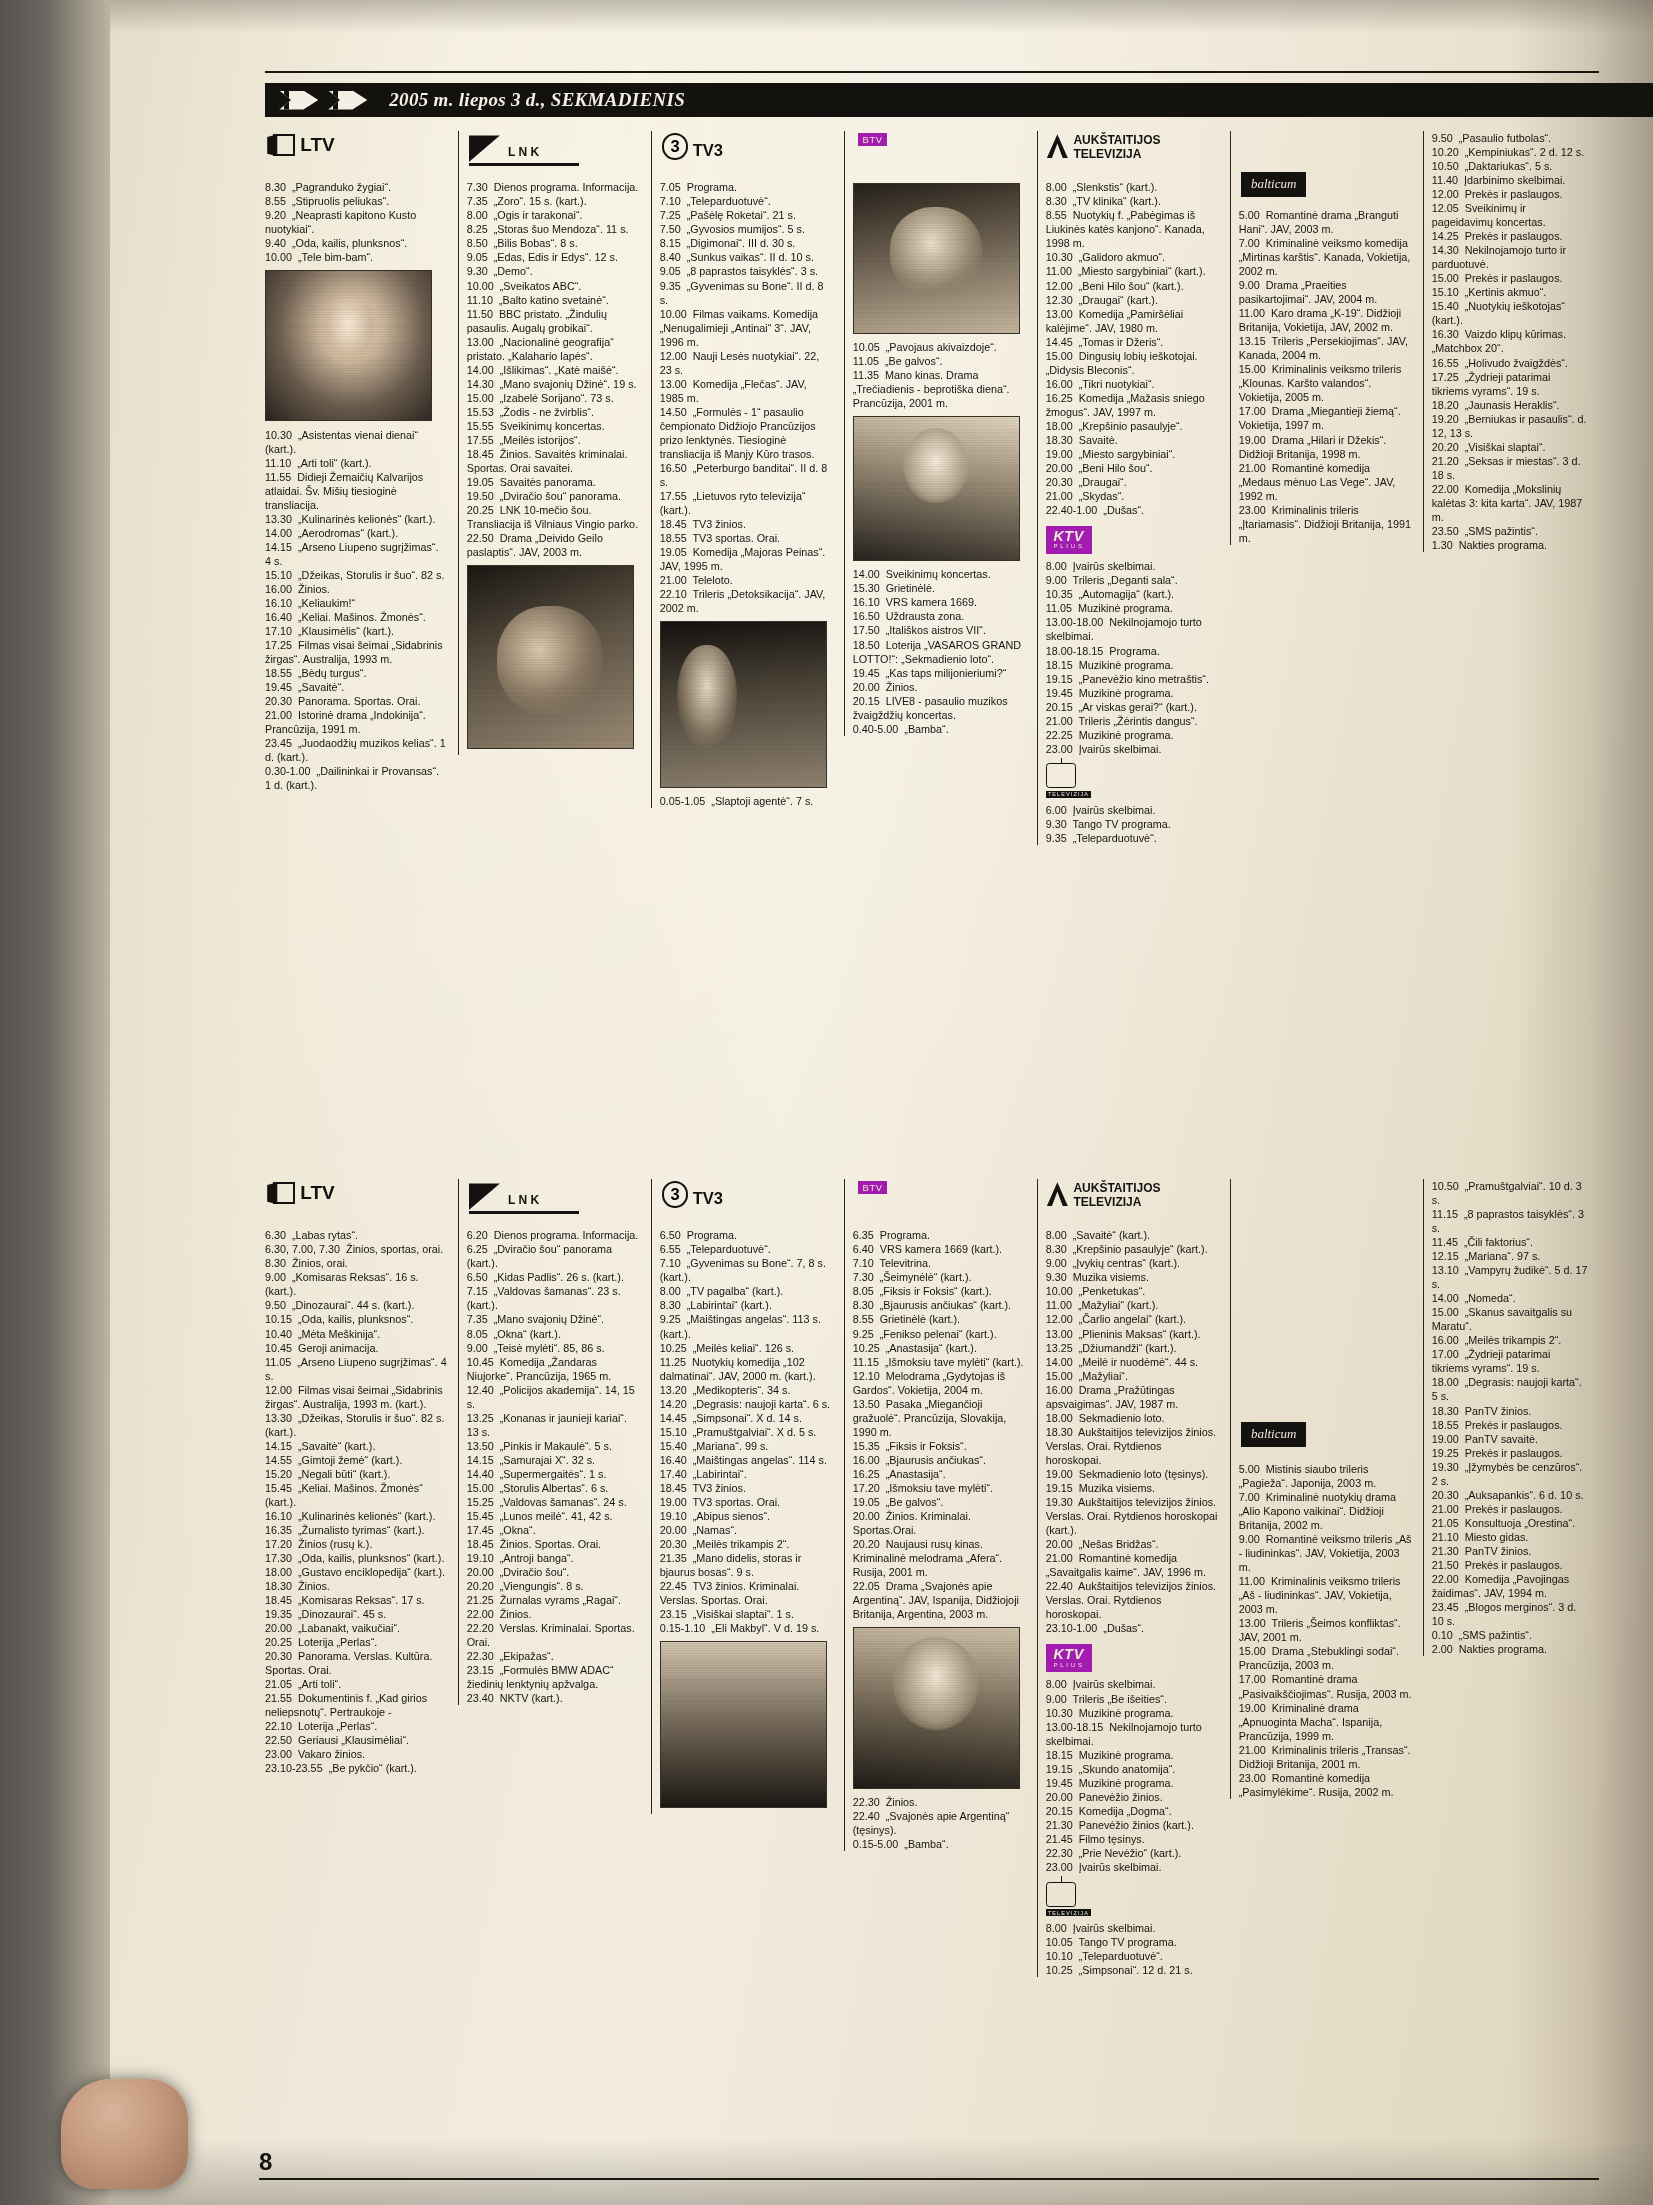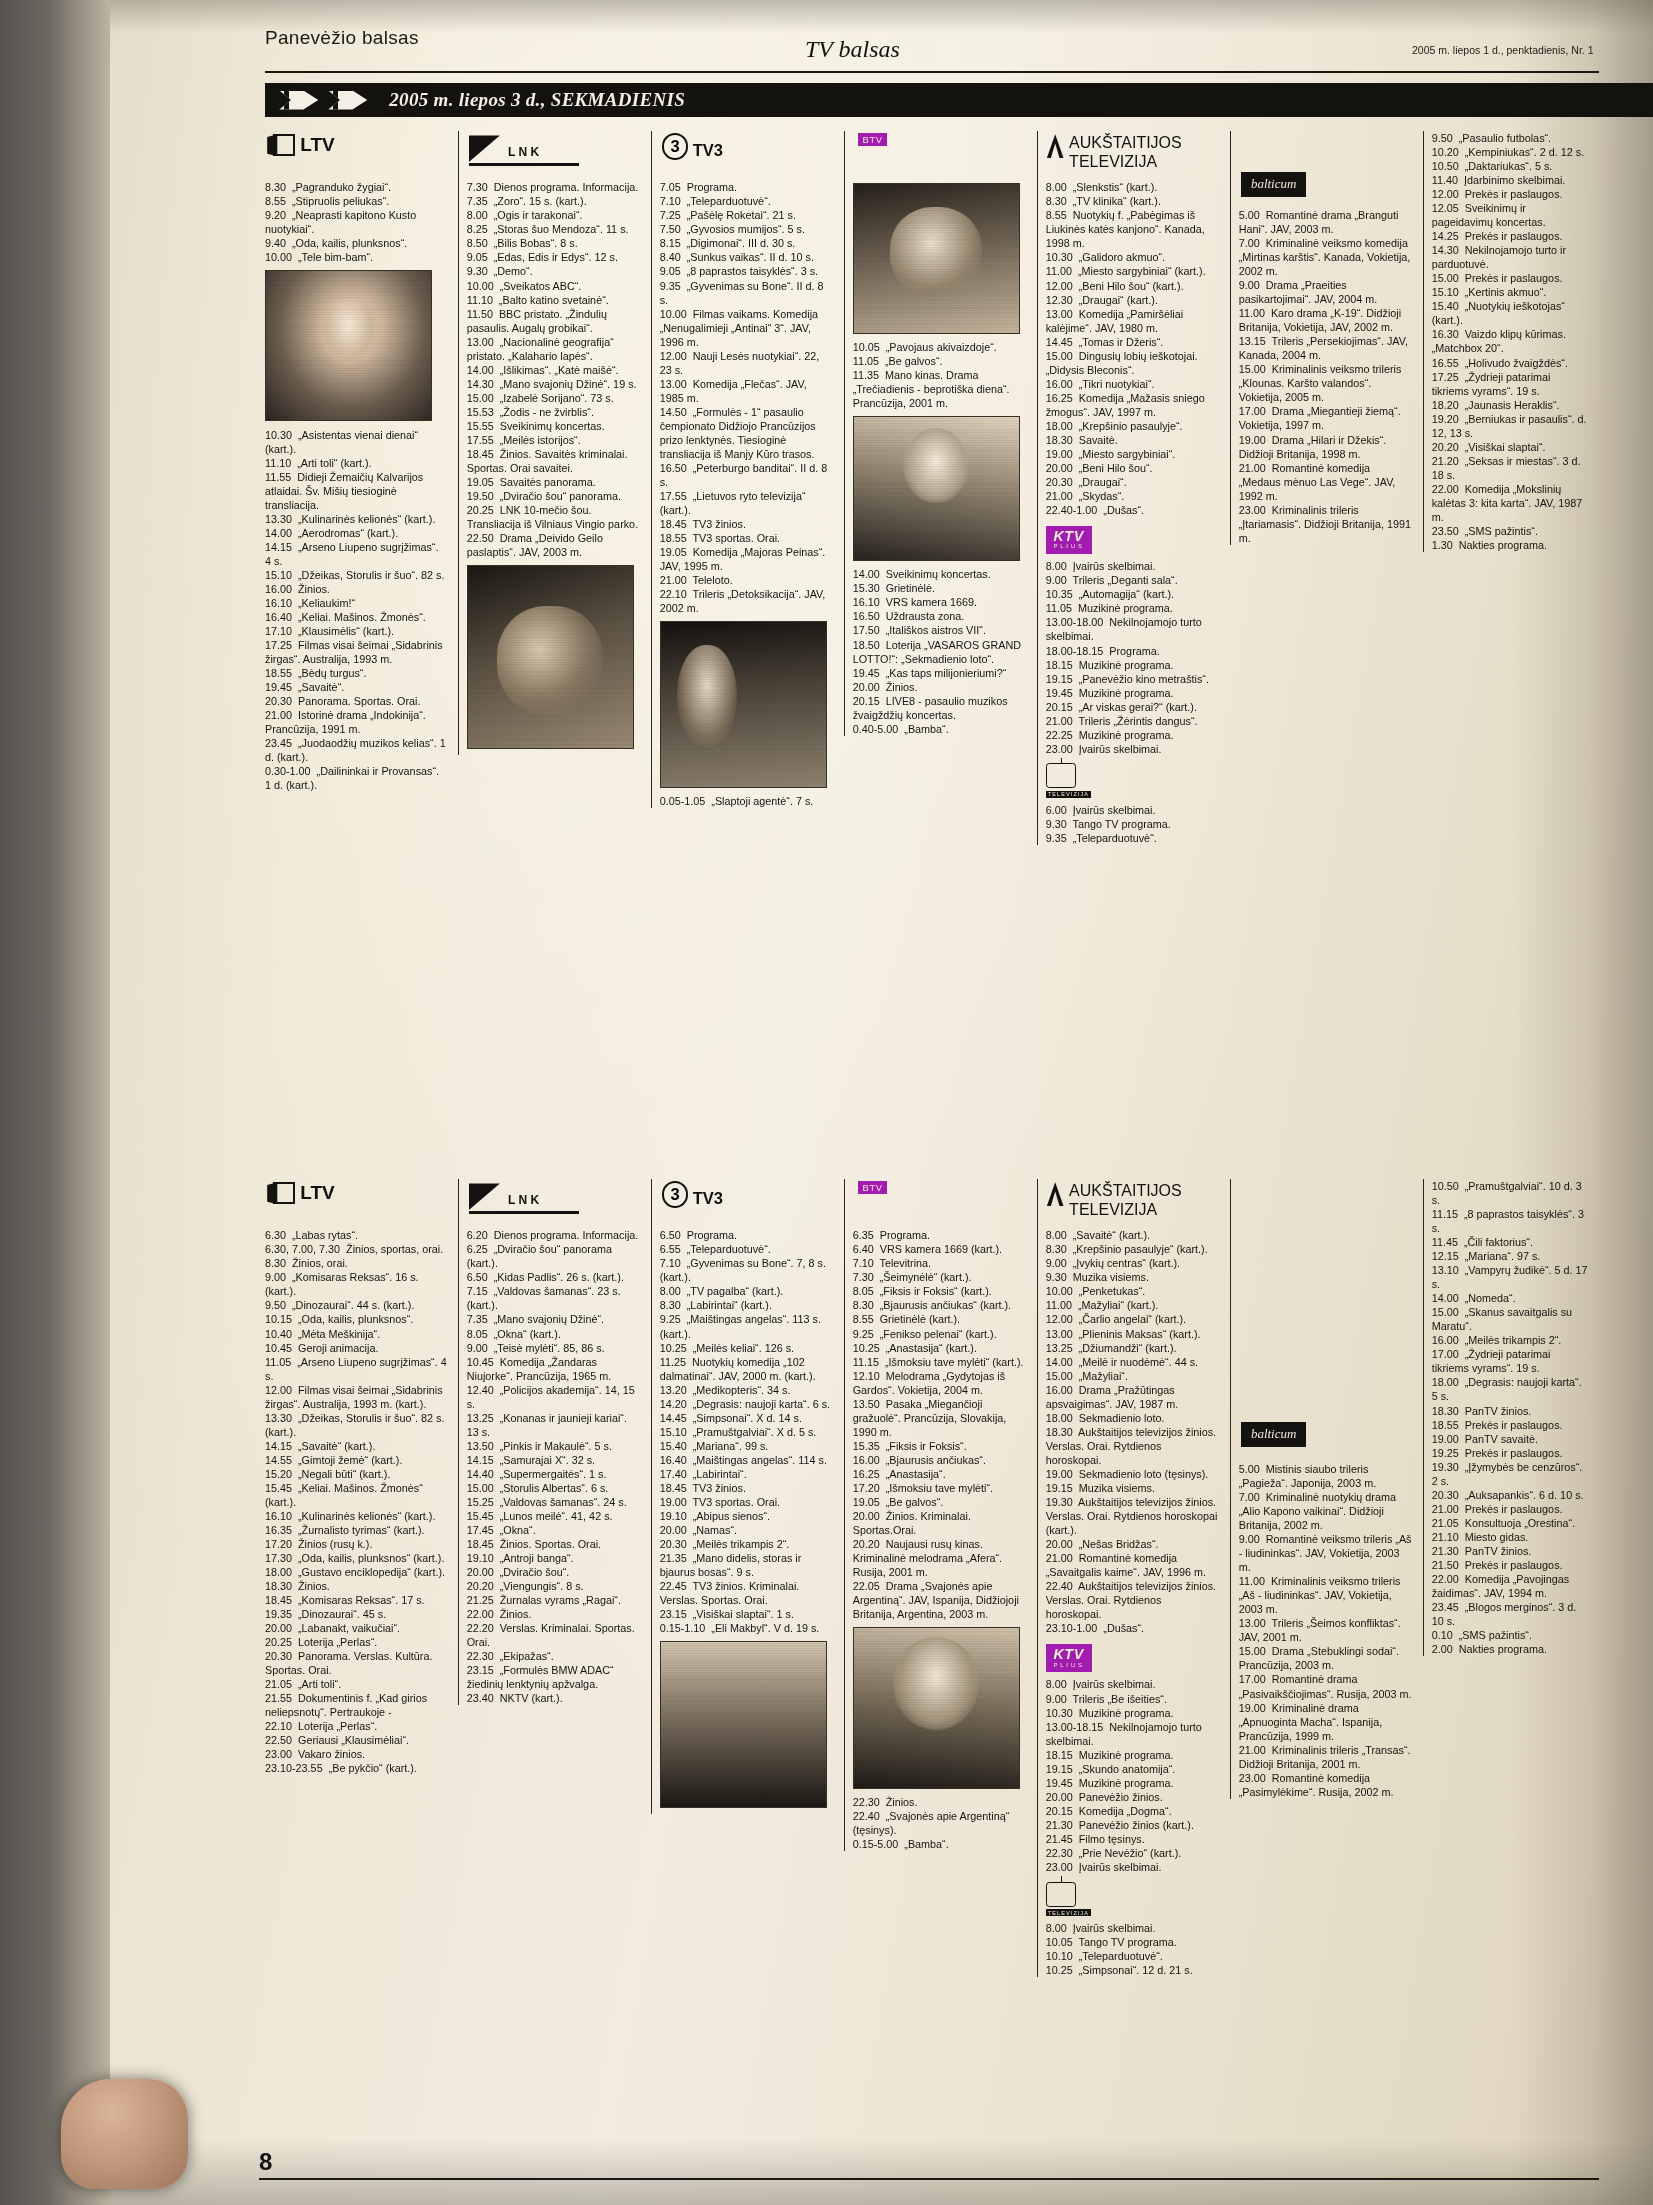--- a/index.html
+++ b/index.html
@@ -159,21 +159,21 @@
     font-size: 9.4px; background:#a21caf; color:#efe9da; padding: 1.1px 4.4px; display:inline-block; margin-top: 1.1px;
     letter-spacing: 0.6px;
   }
 
   .logo-aukst { position:absolute; left:1.1px; top:3.3px; display:flex; align-items:flex-start; gap:5.5px; }
   .logo-aukst .mark {
     width: 23px; height: 24px;
     background: #141210;
     clip-path: polygon(50% 0%, 100% 100%, 76% 100%, 50% 38%, 24% 100%, 0 100%);
   }
-  .logo-aukst .t { font-size: 16px; font-weight: normal; line-height: 1.15; }
+  .logo-aukst .t { font-size: 12px; font-weight: bold; line-height: 1.15; }
 
   .logo-ktv {
     display:inline-block; background: #a21caf; color:#efe9da;
     padding: 3.3px 7.7px 4.4px 7.7px;
     font-size: 14.3px; font-weight: bold; font-style: italic; letter-spacing: 0.6px;
     line-height: 1;
   }
   .logo-ktv small { display:block; font-size: 6px; letter-spacing: 2.8px; font-style: normal; font-weight: normal;}
 
   .logo-balt {
@@ -266,25 +266,20 @@
 <body>
 
 <div id="page">
   <div class="bg-gutter"></div>
   <div class="bg-page"></div>
   <div class="bg-right-fold"></div>
   <div class="bg-top-shadow"></div>
   <div class="bg-bottom-shadow"></div>
   <div class="thumb"></div>
 
-  <div class="masthead">
-    <div class="paper-name">Panevėžio balsas</div>
-    <div class="tv-title">TV balsas</div>
-    <div class="issue">2005 m. liepos 1 d., penktadienis, Nr. 1</div>
-  </div>
   <div class="rule"></div>
 
   <div class="banner" style="left:265px; top:83px; width:1571px;">
     <div class="arrows">
       <div class="chev"></div>
       <div class="chev"></div>
     </div>
     <div class="btitle">2005 m. liepos 3 d., SEKMADIENIS</div>
   </div>
 

